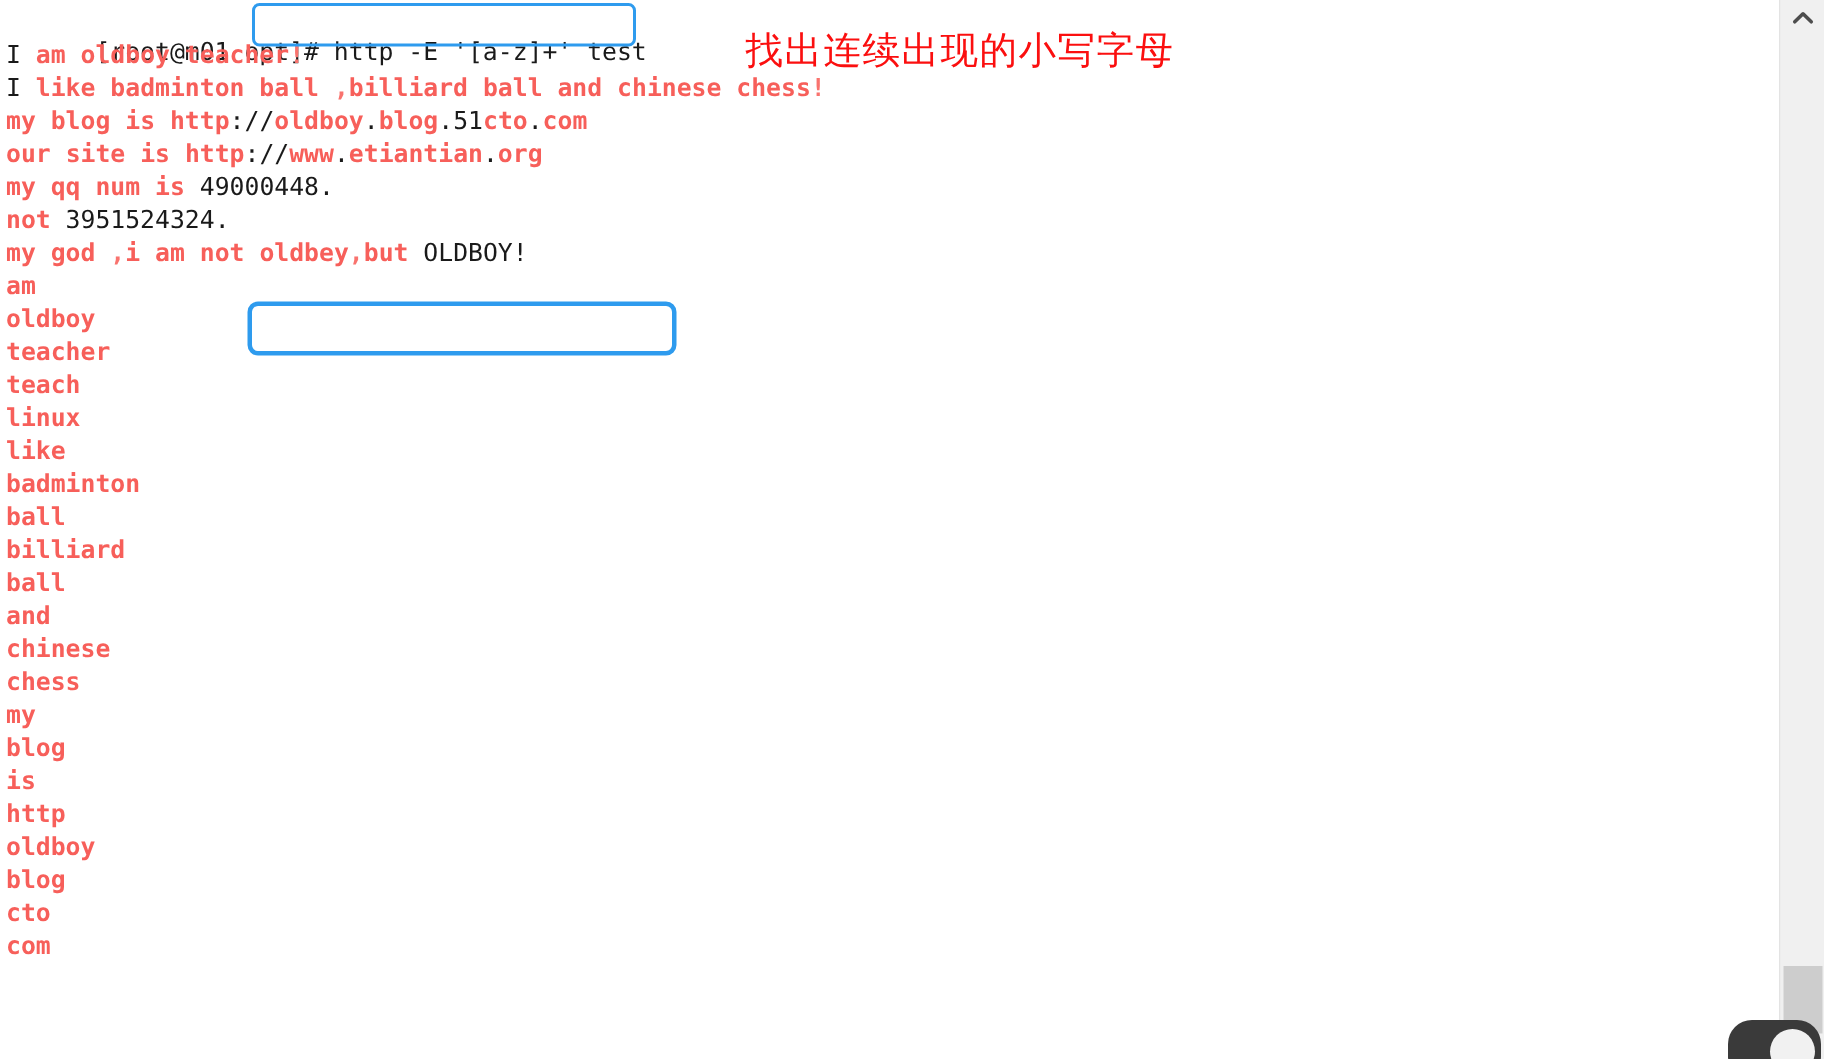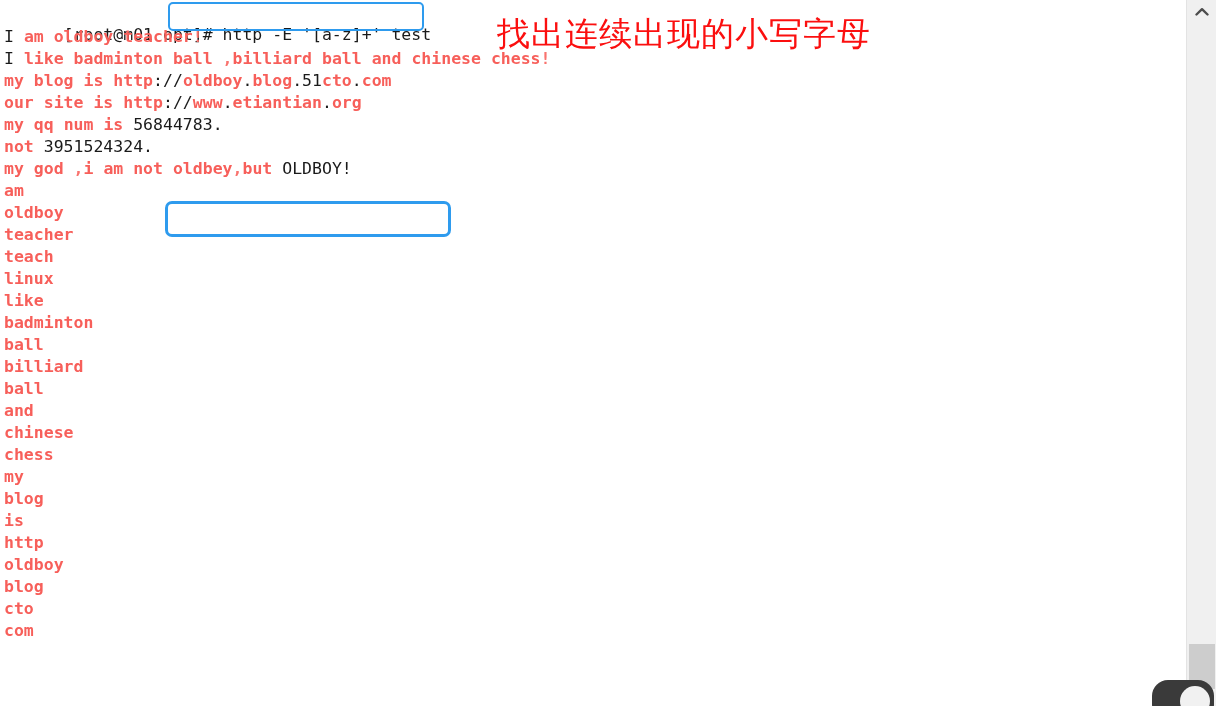--- a/index.html
+++ b/index.html
@@ -88,21 +88,21 @@
     border-width: 3px;
     border-radius: 7px;
   }
 
   
   .annotation {
     position: absolute;
     left: 497px;
     top: 14px;
     font-family: "DejaVu Sans", "Liberation Sans", sans-serif;
-    font-size: 33px;
+    font-size: 25px;
     line-height: 40px;
     color: #fb0f0f;
     font-weight: 500;
     letter-spacing: 1px;
     white-space: nowrap;
   }
 
   
   .scrollbar {
     position: absolute;
@@ -176,21 +176,21 @@
 
     <div class="line">
       <span class="tok plain">[root@m01 opt]#</span><span class="tok plain" id="cmd1"> http -E '[a-z]+' test</span>
     </div>
 
     <div id="first-output">
         <div class="line"><span class="tok plain">I </span><span class="tok match">am</span><span class="tok plain"> </span><span class="tok match">oldboy</span><span class="tok plain"> </span><span class="tok match">teacher</span><span class="tok punct">!</span></div>
         <div class="line"><span class="tok plain">I </span><span class="tok match">like</span><span class="tok plain"> </span><span class="tok match">badminton</span><span class="tok plain"> </span><span class="tok match">ball</span><span class="tok plain"> </span><span class="tok punct">,</span><span class="tok match">billiard</span><span class="tok plain"> </span><span class="tok match">ball</span><span class="tok plain"> </span><span class="tok match">and</span><span class="tok plain"> </span><span class="tok match">chinese</span><span class="tok plain"> </span><span class="tok match">chess</span><span class="tok punct">!</span></div>
         <div class="line"><span class="tok match">my</span><span class="tok plain"> </span><span class="tok match">blog</span><span class="tok plain"> </span><span class="tok match">is</span><span class="tok plain"> </span><span class="tok match">http</span><span class="tok plain">://</span><span class="tok match">oldboy</span><span class="tok plain">.</span><span class="tok match">blog</span><span class="tok plain">.</span><span class="tok plain">51</span><span class="tok match">cto</span><span class="tok plain">.</span><span class="tok match">com</span></div>
         <div class="line"><span class="tok match">our</span><span class="tok plain"> </span><span class="tok match">site</span><span class="tok plain"> </span><span class="tok match">is</span><span class="tok plain"> </span><span class="tok match">http</span><span class="tok plain">://</span><span class="tok match">www</span><span class="tok plain">.</span><span class="tok match">etiantian</span><span class="tok plain">.</span><span class="tok match">org</span></div>
-        <div class="line"><span class="tok match">my</span><span class="tok plain"> </span><span class="tok match">qq</span><span class="tok plain"> </span><span class="tok match">num</span><span class="tok plain"> </span><span class="tok match">is</span><span class="tok plain"> 56844783.</span></div>
+        <div class="line"><span class="tok match">my</span><span class="tok plain"> </span><span class="tok match">qq</span><span class="tok plain"> </span><span class="tok match">num</span><span class="tok plain"> </span><span class="tok match">is</span><span class="tok plain"> 49000448.</span></div>
         <div class="line"><span class="tok match">not</span><span class="tok plain"> 3951524324.</span></div>
         <div class="line"><span class="tok match">my</span><span class="tok plain"> </span><span class="tok match">god</span><span class="tok plain"> </span><span class="tok punct">,</span><span class="tok match">i</span><span class="tok plain"> </span><span class="tok match">am</span><span class="tok plain"> </span><span class="tok match">not</span><span class="tok plain"> </span><span class="tok match">oldbey</span><span class="tok punct">,</span><span class="tok match">but</span><span class="tok plain"> OLDBOY!</span></div>
       </div>
 
 
     <div id="second-output">
         <div class="outline">am</div>
         <div class="outline">oldboy</div>
         <div class="outline">teacher</div>
         <div class="outline">teach</div>

